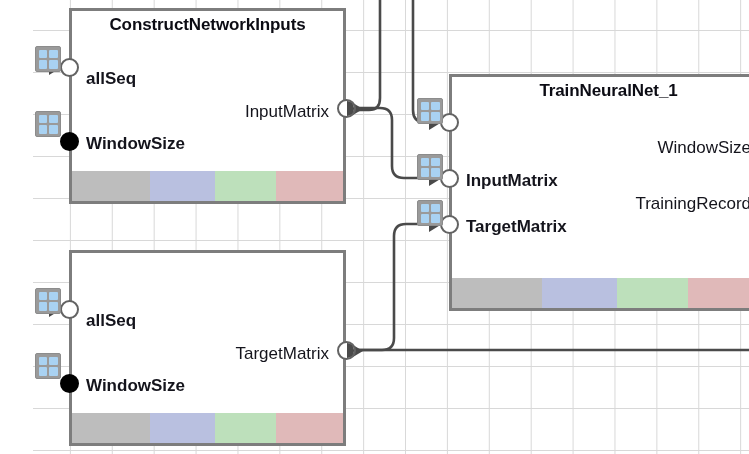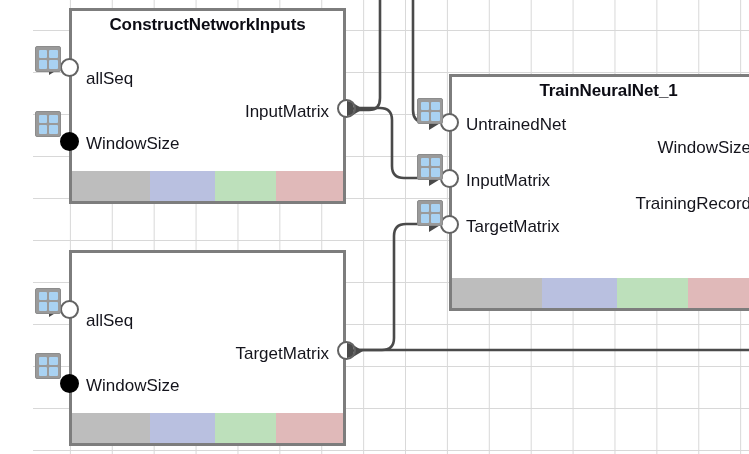--- a/index.html
+++ b/index.html
@@ -52,21 +52,21 @@
     display:flex;
   }
   .strip span{ display:block; height:100%; }
   .port-label{
     position:absolute;
     font-size:17px;
     color:#14141c;
     white-space:nowrap;
     line-height:18px;
   }
-  .port-label.in{ text-align:right; }
+  .port-label.in{ text-align:right;font-weight:bold; }
   .port-label.out{ text-align:right; }
 
   
   .port{
     position:absolute;
     width:19px; height:19px;
     box-sizing:border-box;
     border-radius:50%;
     background:#ffffff;
     border:2.5px solid #636363;
@@ -203,21 +203,20 @@
       <i></i>
       <i></i>
   </div>
   <div class="port filled" style="left:27px; top:374px;"></div>
 
   <div class="port half" style="left:304px; top:341px;"></div>
   <div class="arrow-out" style="left:320px; top:345px;"></div>
 
   <div class="block" style="left:416px; top:74px; width:319px; height:237px;">
     <div class="block-title">TrainNeuralNet_1</div>
-    <div class="port-label in" style="left:14px; top:39px;">UntrainedNet</div>
     <div class="port-label in" style="left:14px; top:95px;">InputMatrix</div>
     <div class="port-label in" style="left:14px; top:141px;">TargetMatrix</div>
     <div class="port-label out" style="right:14px; top:62px;">WindowSize</div>
     <div class="port-label out" style="right:14px; top:118px;">TrainingRecord</div>
     <div class="strip">
       <span style="flex:1.55; background:#bdbdbd;"></span>
       <span style="flex:1.30; background:#b9c0e0;"></span>
       <span style="flex:1.22; background:#bde0bb;"></span>
       <span style="flex:1.33; background:#e0b9b9;"></span>
     </div>

